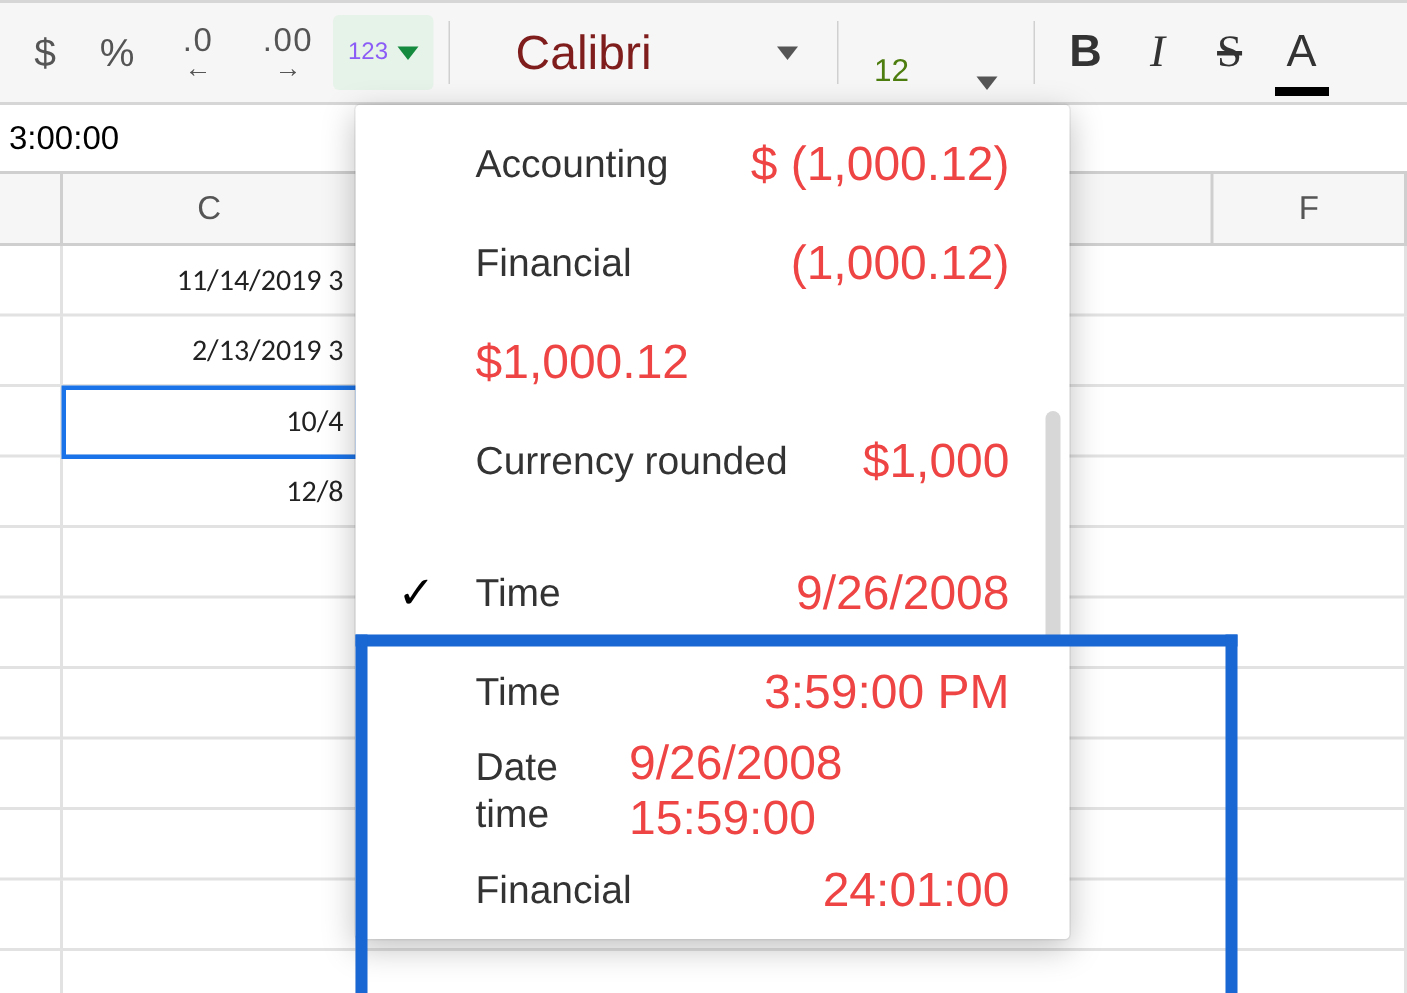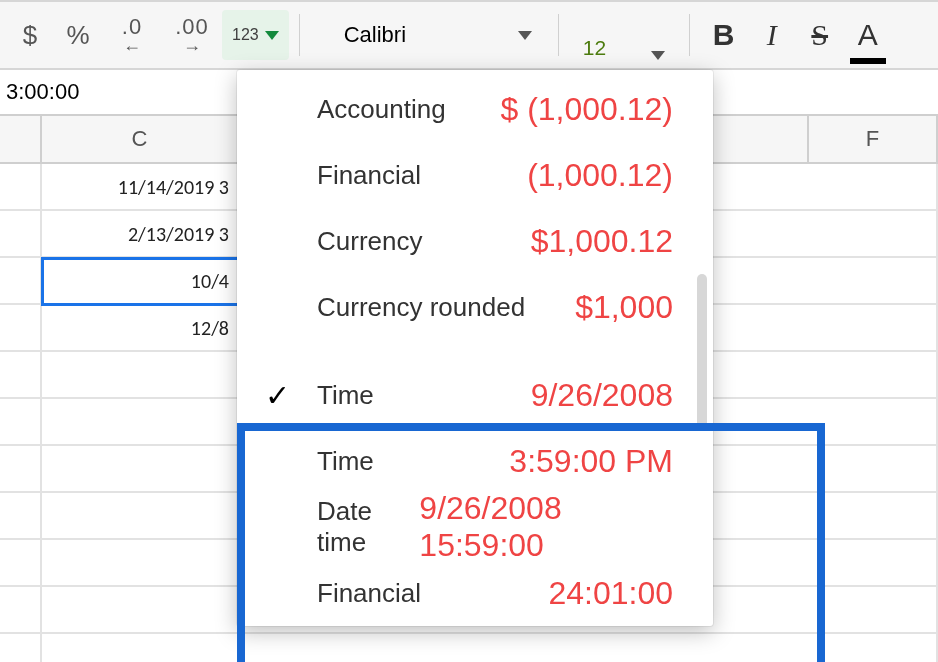--- a/index.html
+++ b/index.html
@@ -32,40 +32,40 @@
     color: #555;
     font-size: 26px;
     cursor: default;
     position: relative;
   }
   .tb-btn.w-narrow { width: 44px; }
   .tb-btn.w-med { width: 56px; }
   .tb-sep { width:1px; height:42px; background:#d0d0d0; margin:0 10px; }
   .active123 {
     background: #e6f3e9;
-    color: #404040;
+    color: #8b5cf6;
     font-weight: 500;
     padding: 0 10px;
     height: 50px;
     display:flex; align-items:center;
     border-radius:4px;
   }
   .active123 .tri {
     margin-left:6px; width:0;height:0;
     border-left:7px solid transparent;
     border-right:7px solid transparent;
     border-top:9px solid #138a3d;
   }
   .font-select {
     margin-left:18px;
     width:220px; height:50px;
     background:#fff0; 
     display:flex; align-items:center; justify-content:space-between;
     padding:0 16px;
-    font-size:22px; color:#000000;gap:40px;
+    font-size:32px; color:#7f1d1d;gap:40px;
   }
   .font-select .tri, .size-select .tri {
     width:0;height:0;
     border-left:7px solid transparent;
     border-right:7px solid transparent;
     border-top:9px solid #555;
   }
   .size-select {
     width:110px; height:50px;
     display:flex; align-items:flex-end; justify-content:space-between;
@@ -294,21 +294,20 @@
   <div class="menu-inner">
     <div class="menu-item">
       <span>Accounting</span>
       <span class="ex">$ (1,000.12)</span>
     </div>
     <div class="menu-item">
       <span>Financial</span>
       <span class="ex">(1,000.12)</span>
     </div>
     <div class="menu-item">
-      <span>Currency</span>
       <span class="ex">$1,000.12</span>
     </div>
     <div class="menu-item">
       <span>Currency rounded</span>
       <span class="ex">$1,000</span>
     </div>
 
     <div style="height:22px"></div>
 
     <div class="group-date">

